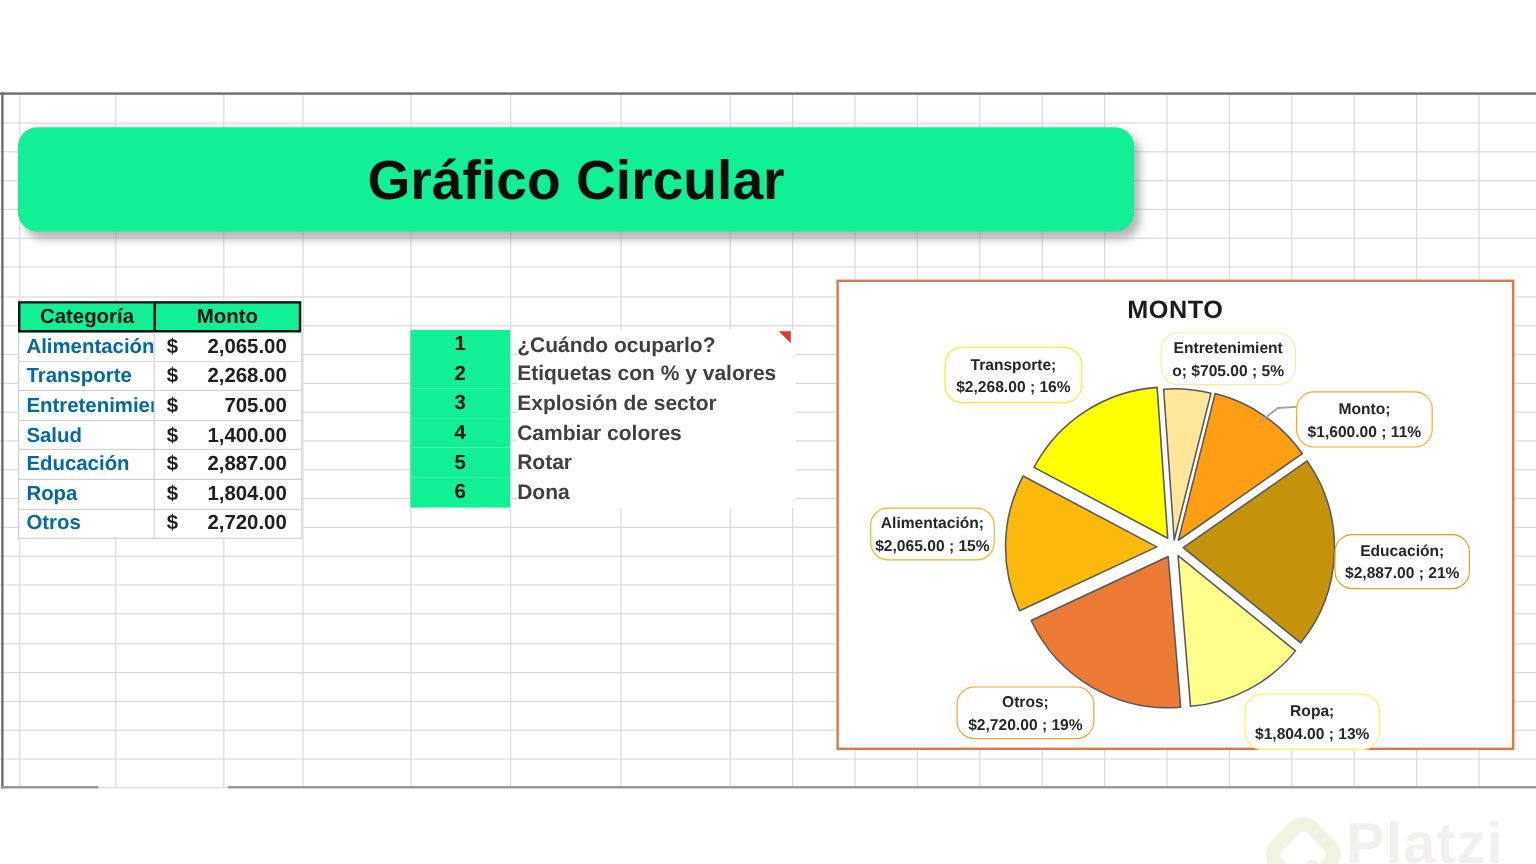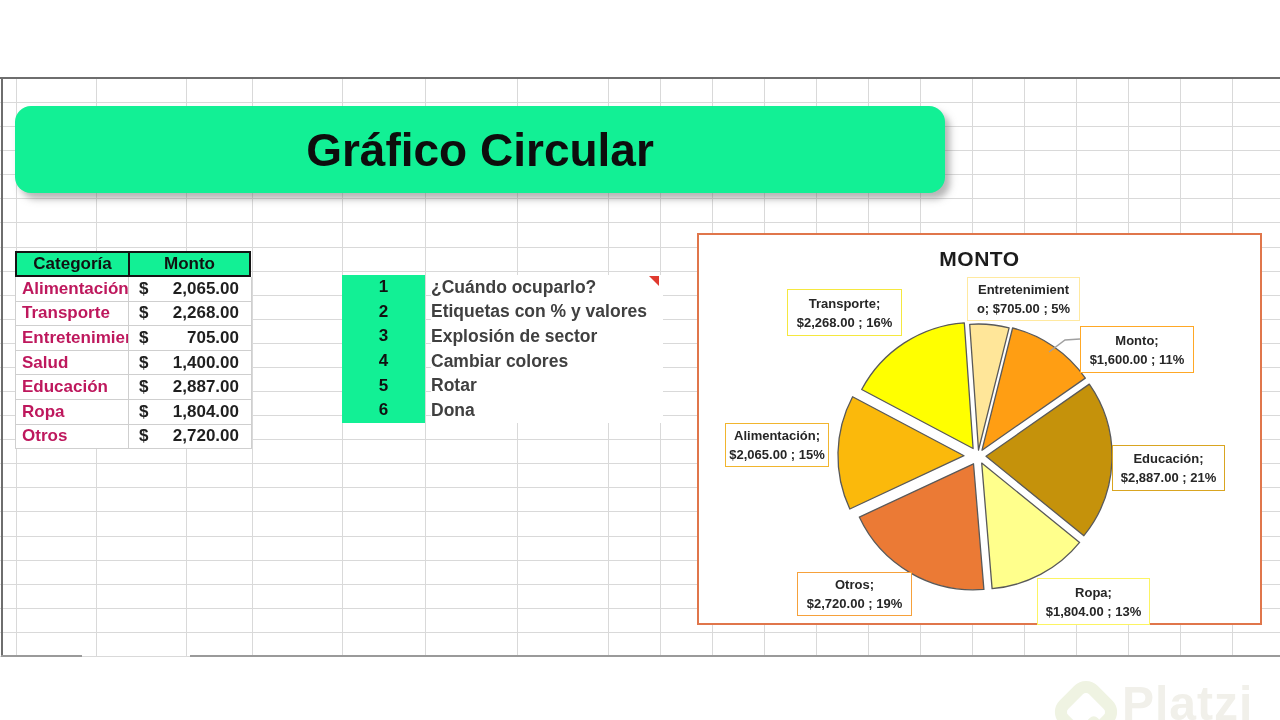--- a/index.html
+++ b/index.html
@@ -20,21 +20,21 @@
 
   
   .tbl { position:absolute; left:15px; top:215px; width:237px; }
   .tbl-head { display:flex; height:26px; }
   .tbl-head .hc { background:#12F095; border:2px solid #141414; font-weight:bold;
     font-size:17px; color:#111; display:flex; align-items:center; justify-content:center; }
   .hc.c1 { width:114px; border-right-width:1px; }
   .hc.c2 { width:123px; border-left-width:2px; margin-left:-1px; }
   .tbl-row { display:flex; height:24.6px; background:#fff;
     border-bottom:1px solid #cfcfcf; border-left:1px solid #cfcfcf; border-right:1px solid #cfcfcf; }
-  .td-cat { width:113px; font-size:17px; font-weight:bold; color:#be185d;
+  .td-cat { width:113px; font-size:17px; font-weight:bold; color:#0369a1;
     padding-left:6px; display:flex; align-items:center; overflow:hidden; white-space:nowrap;
     border-right:1px solid #cfcfcf; }
   .td-monto { width:122px; font-size:17px; font-weight:bold; color:#1f1f1f;
     display:flex; align-items:center; justify-content:space-between; padding:0 12px 0 10px; }
 
   
   .steps { position:absolute; left:342px; top:239px; }
   .step-row { position:relative; height:24.6px; }
   .step-num { position:absolute; left:0; top:0; width:83px; height:100%; background:#12F095;
     display:flex; align-items:center; justify-content:center;
@@ -45,21 +45,21 @@
     border-left:10px solid transparent; border-top:10px solid #e03a2f; }
 
   
   .chart { position:absolute; left:697px; top:197px; width:565px; height:392px;
     background:#ffffff; border:2px solid #E0764B; }
   .chart-title { position:absolute; left:0; top:12px; width:100%; text-align:center;
     font-size:21px; font-weight:bold; color:#1c1c1c; letter-spacing:.5px; }
   .chart svg { position:absolute; left:0; top:0; }
   .lbl { position:absolute; background:#fff; display:flex; flex-direction:column;
     align-items:center; justify-content:center; text-align:center;
-    font-size:13px; font-weight:bold; color:#262626; line-height:19px; }
+    font-size:13px; font-weight:bold; color:#262626; line-height:19px;border-radius:15px; }
 
   
   .wm { position:absolute; left:1046px; top:634px; width:234px; height:86px; }
   .wm-text { position:absolute; left:76px; top:6px; font-size:48px; font-weight:bold;
     color:#f1f0ea; letter-spacing:1px; }
 </style>
 </head>
 <body>
 
 <div id="canvas">

